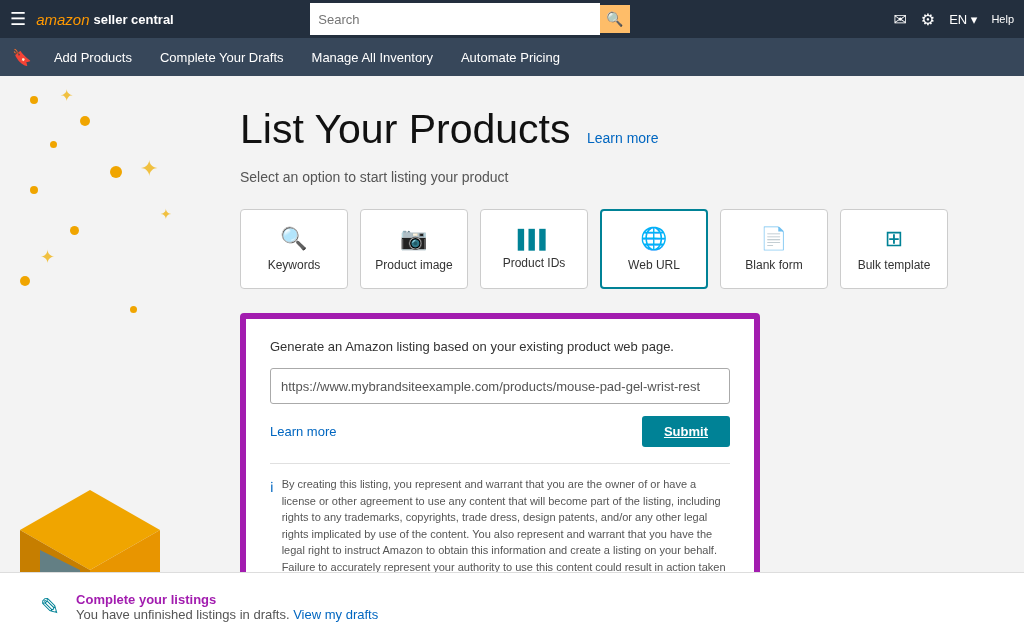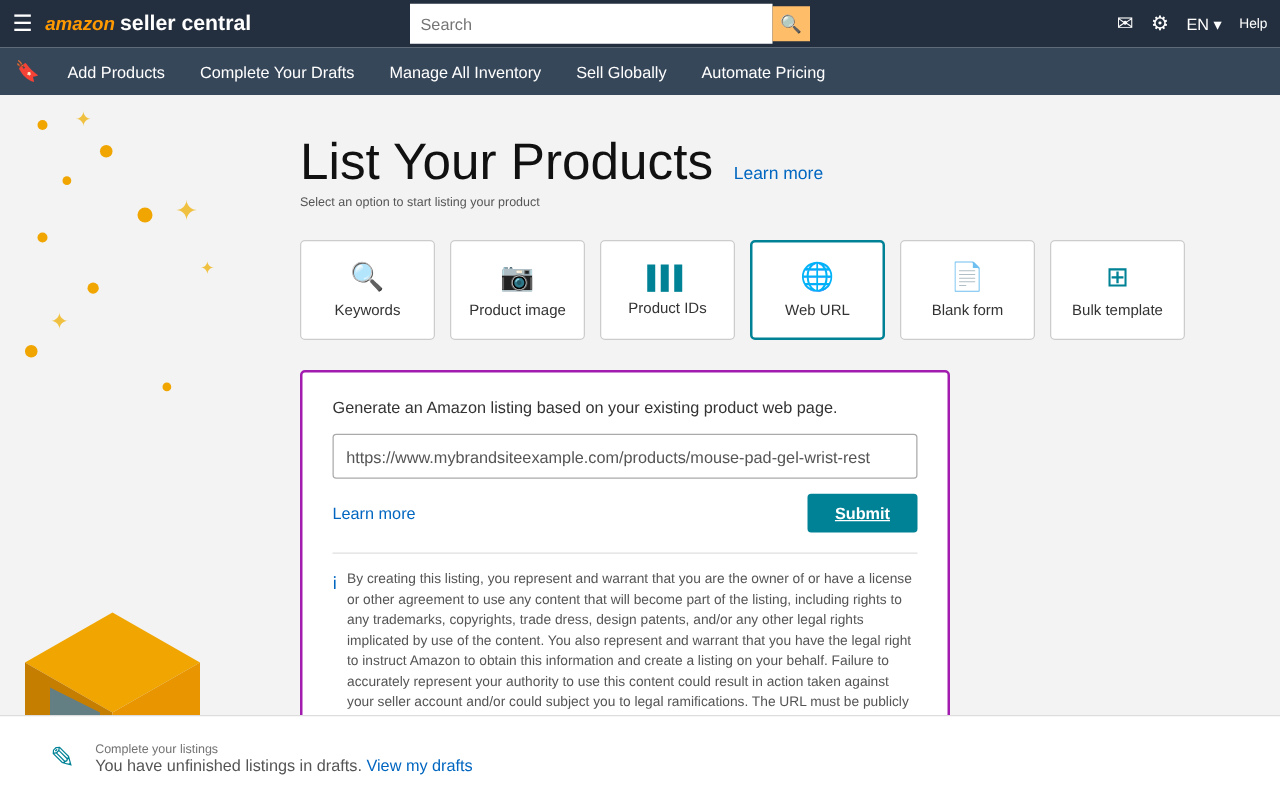--- a/index.html
+++ b/index.html
@@ -19,28 +19,28 @@
       font-size: 18px;
       cursor: pointer;
     }
     .top-bar .logo {
       display: flex;
       align-items: center;
       gap: 4px;
     }
     .top-bar .logo-text {
       color: white;
-      font-size: 17px;
+      font-size: 13px;
       font-weight: bold;
       white-space: nowrap;
     }
     .top-bar .logo-amazon {
       color: #ff9900;
       font-size: 15px;
-      font-weight: bold;
+      font-weight: normal;
       font-style: italic;
     }
     .search-container {
       flex: 1;
       max-width: 320px;
       margin: 0 auto;
       display: flex;
       align-items: center;
     }
     .search-input {
@@ -150,23 +150,23 @@
       display: inline;
     }
     .learn-more-link {
       color: #0066c0;
       font-size: 14px;
       margin-left: 12px;
       cursor: pointer;
       text-decoration: none;
     }
     .page-subtitle {
-      font-size: 10px;
+      font-size: 14px;
       color: #555;
-      margin-top: 4px;
+      margin-top: 16px;
       margin-bottom: 24px;
     }
 
     
     .options-row {
       display: flex;
       gap: 12px;
       margin-bottom: 24px;
     }
     .option-card {
@@ -191,21 +191,21 @@
       color: #008296;
     }
     .option-card .card-label {
       font-size: 12px;
       color: #333;
       text-align: center;
     }
 
     
     .form-box {
-      border: 2px solid #a21caf;
+      border: 6px solid #a21caf;
       border-radius: 4px;
       background: white;
       padding: 20px 24px;
       max-width: 520px;
     }
     .form-box .form-desc {
       font-size: 13px;
       color: #333;
       margin-bottom: 14px;
     }
@@ -275,23 +275,23 @@
       display: flex;
       align-items: center;
       padding: 0 40px;
       gap: 16px;
     }
     .banner-icon {
       font-size: 24px;
       color: #008296;
     }
     .banner-text .banner-title {
-      font-size: 10px;
-      font-weight: normal;
-      color: #737373;
+      font-size: 13px;
+      font-weight: bold;
+      color: #a21caf;
     }
     .banner-text .banner-sub {
       font-size: 13px;
       color: #555;
     }
     .banner-text .banner-link {
       color: #0066c0;
       cursor: pointer;
       text-decoration: none;
     }
@@ -315,21 +315,20 @@
     <span class="lang">EN ▾</span>
     <span class="help">Help</span>
   </div>
 </div>
 
 <div class="nav-bar">
   <span class="nav-bookmark">🔖</span>
   <div class="nav-item">Add Products</div>
   <div class="nav-item">Complete Your Drafts</div>
   <div class="nav-item">Manage All Inventory</div>
-  <div class="nav-item">Sell Globally</div>
   <div class="nav-item">Automate Pricing</div>
 </div>
 
 <div class="main-content">
 
   <div class="left-decoration">
 
     <span class="dot" style="width:8px;height:8px;top:20px;left:30px;"></span>
     <span class="dot" style="width:10px;height:10px;top:40px;left:80px;"></span>
     <span class="dot" style="width:7px;height:7px;top:65px;left:50px;"></span>

